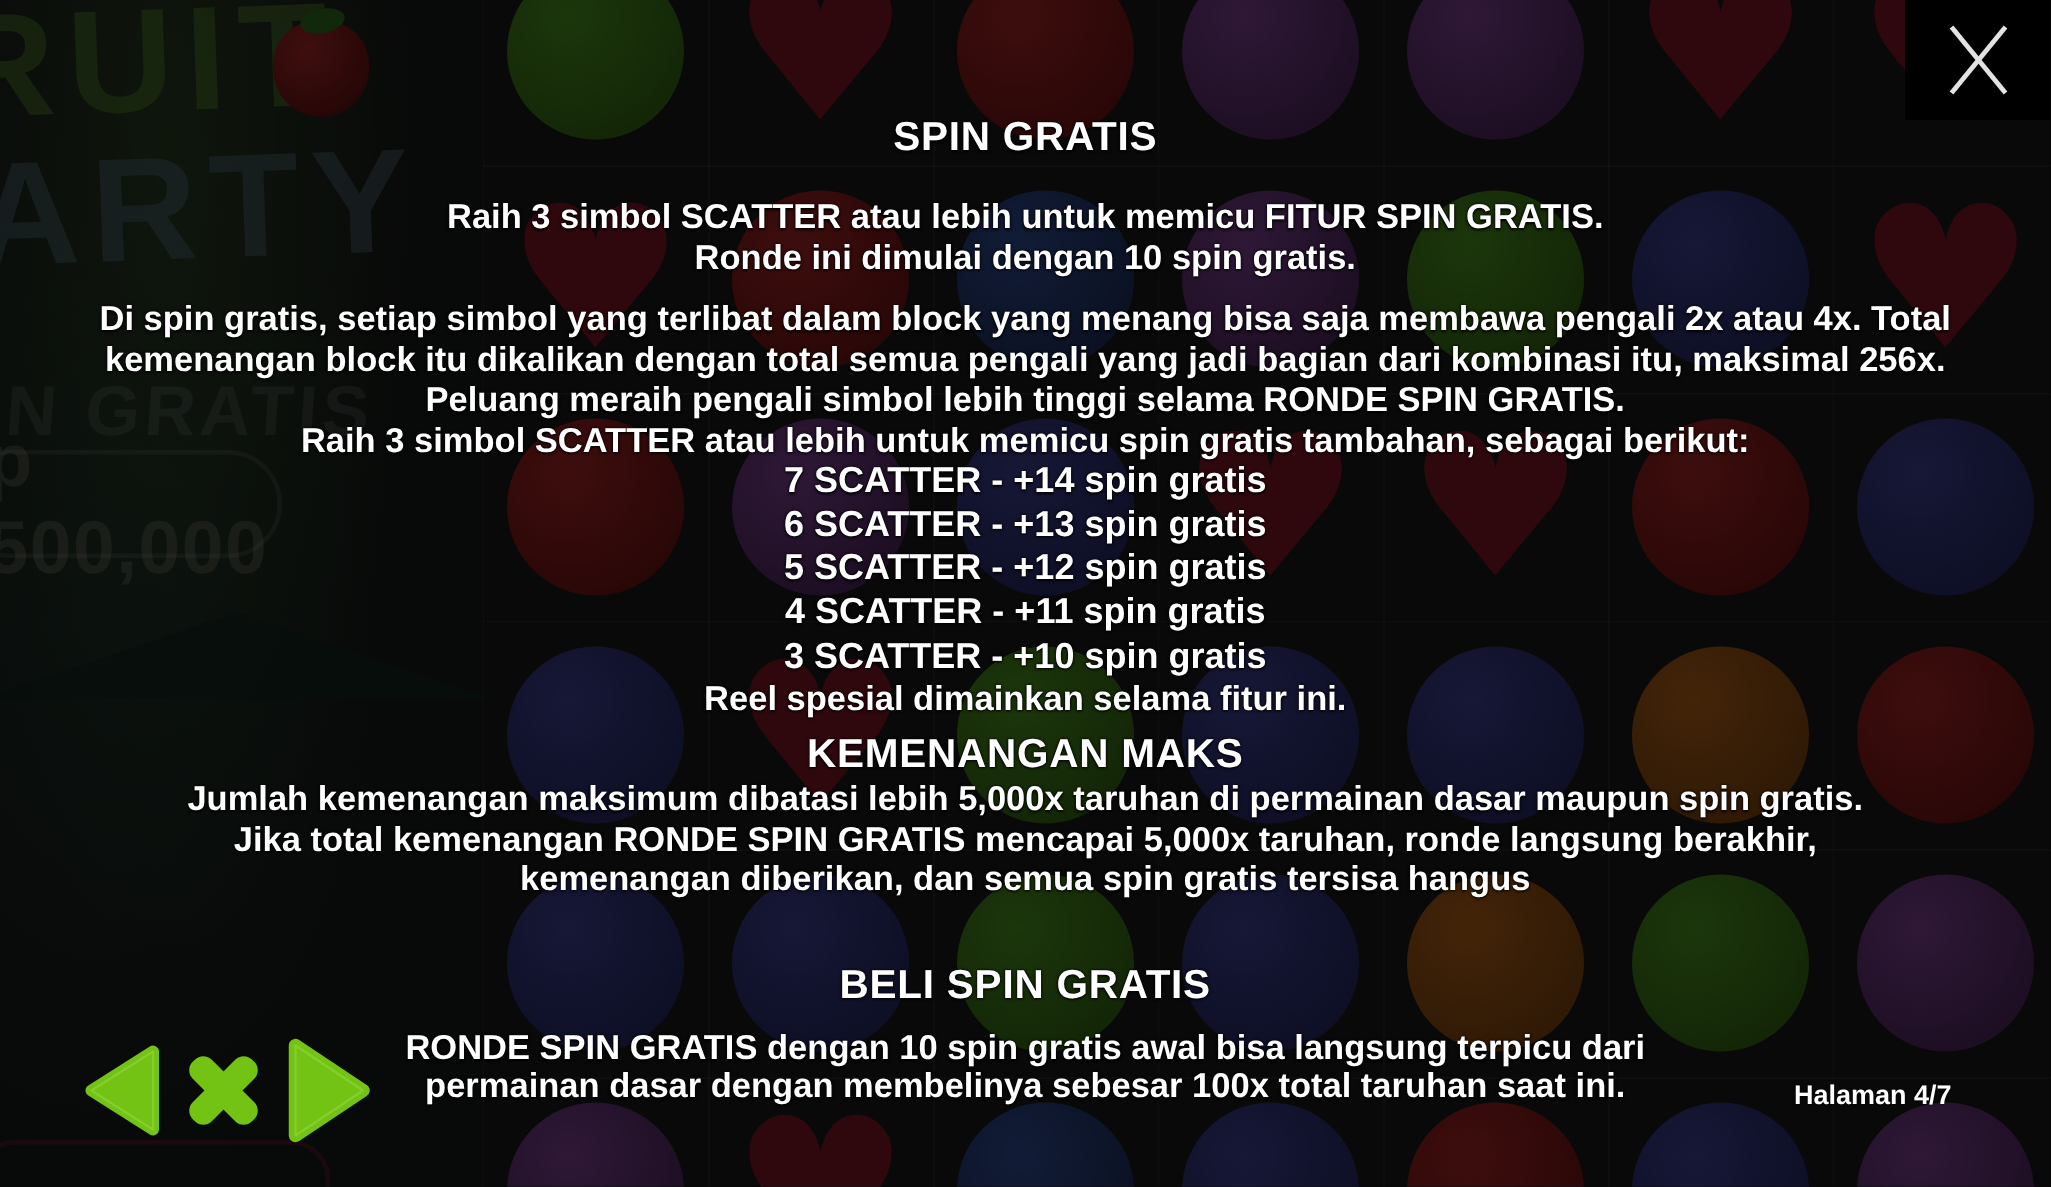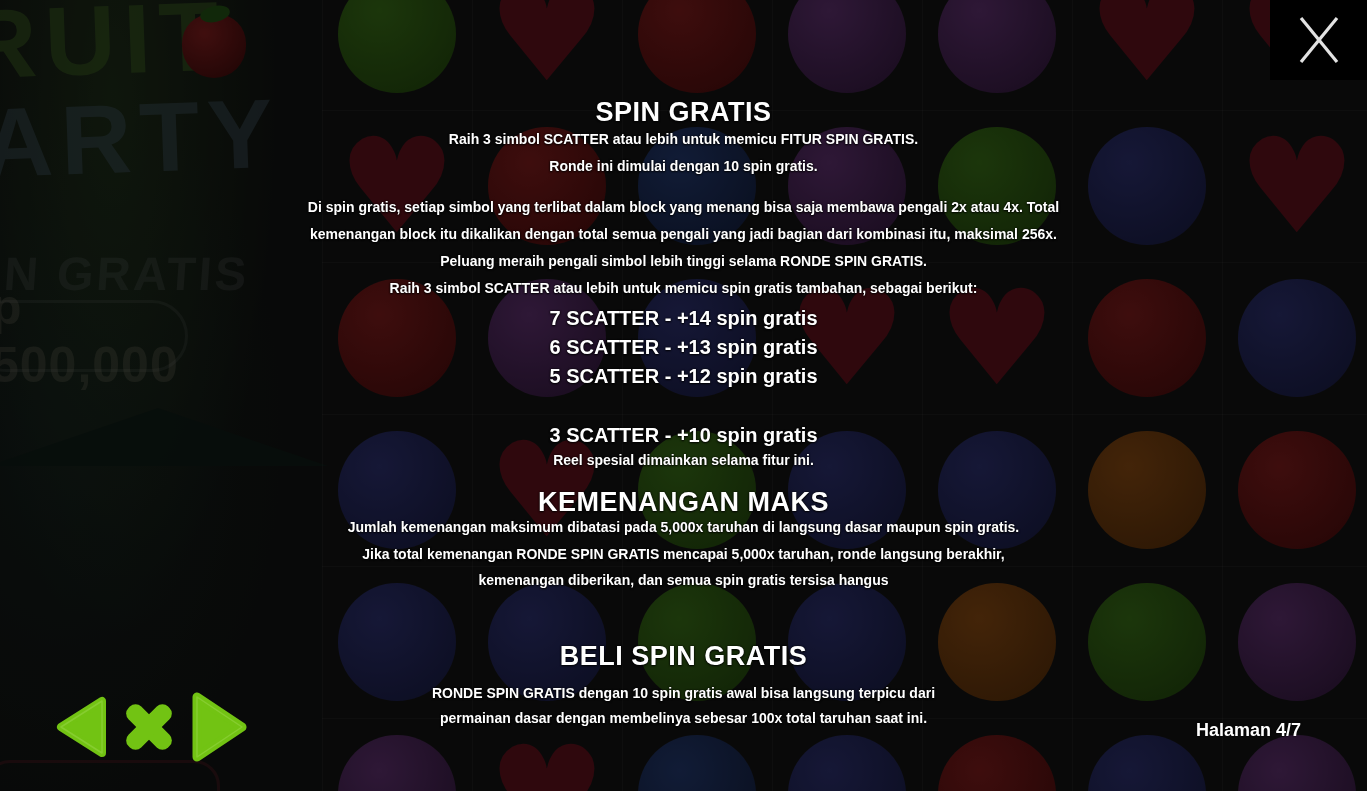--- a/index.html
+++ b/index.html
@@ -48,23 +48,23 @@
       repeating-linear-gradient(to right, rgba(255,255,255,0.06) 0 1px, transparent 1px 150px),
       repeating-linear-gradient(to bottom, rgba(255,255,255,0.055) 0 1px, transparent 1px 152px);
   }
   
   .overlay{position:absolute;inset:0;background:rgba(0,0,0,0.62);z-index:2;}
   
   .content{position:absolute;inset:0;z-index:3;color:#fff;}
   .tline{position:absolute;left:0;right:0;text-align:center;white-space:nowrap;
     font-weight:700;text-shadow:0 0 2px #000,0 1px 2px rgba(0,0,0,0.8);}
   .h1{font-size:27px;letter-spacing:0.5px;}
-  .body{font-size:14px;}
-  .scatter{font-size:20px;}
-  .title-main{top:76px;margin-top:21px;}
+  .body{font-size:23px;}
+  .scatter{font-size:24px;}
+  .title-main{top:76px;}
   .intro-1{top:131px;} .intro-2{top:158px;text-align:center;}
   .rule-1{top:199px;} .rule-2{top:226px;} .rule-3{top:253px;} .rule-4{top:280px;}
   .sc-1{top:307px;} .sc-2{top:336px;} .sc-3{top:365px;} .sc-4{top:394px;} .sc-5{top:424px;}
   .reel-note{top:452px;}
   .maxwin-title{top:487px;}
   .mw-1{top:519px;} .mw-2{top:546px;} .mw-3{top:572px;}
   .buy-title{top:641px;}
   .buy-1{top:685px;} .buy-2{top:710px;}
   .page-ind{position:absolute;right:66px;top:720px;font-weight:700;font-size:18px;
     text-shadow:0 0 2px #000;white-space:nowrap;}
@@ -234,26 +234,27 @@
     <div class="tline body intro-2">Ronde ini dimulai dengan 10 spin gratis.</div>
 
     <div class="tline body rule-1">Di spin gratis, setiap simbol yang terlibat dalam block yang menang bisa saja membawa pengali 2x atau 4x. Total</div>
     <div class="tline body rule-2">kemenangan block itu dikalikan dengan total semua pengali yang jadi bagian dari kombinasi itu, maksimal 256x.</div>
     <div class="tline body rule-3">Peluang meraih pengali simbol lebih tinggi selama RONDE SPIN GRATIS.</div>
     <div class="tline body rule-4">Raih 3 simbol SCATTER atau lebih untuk memicu spin gratis tambahan, sebagai berikut:</div>
 
     <div class="tline scatter sc-1">7 SCATTER - +14 spin gratis</div>
     <div class="tline scatter sc-2">6 SCATTER - +13 spin gratis</div>
     <div class="tline scatter sc-3">5 SCATTER - +12 spin gratis</div>
+    <div class="tline scatter sc-4">4 SCATTER - +11 spin gratis</div>
     <div class="tline scatter sc-5">3 SCATTER - +10 spin gratis</div>
 
     <div class="tline h1 maxwin-title">KEMENANGAN MAKS</div>
 
     <div class="tline body reel-note">Reel spesial dimainkan selama fitur ini.</div>
-    <div class="tline body mw-1">Jumlah kemenangan maksimum dibatasi pada 5,000x taruhan di langsung dasar maupun spin gratis.</div>
+    <div class="tline body mw-1">Jumlah kemenangan maksimum dibatasi lebih 5,000x taruhan di permainan dasar maupun spin gratis.</div>
     <div class="tline body mw-2">Jika total kemenangan RONDE SPIN GRATIS mencapai 5,000x taruhan, ronde langsung berakhir,</div>
     <div class="tline body mw-3">kemenangan diberikan, dan semua spin gratis tersisa hangus</div>
 
     <div class="tline h1 buy-title">BELI SPIN GRATIS</div>
     <div class="tline body buy-1">RONDE SPIN GRATIS dengan 10 spin gratis awal bisa langsung terpicu dari</div>
     <div class="tline body buy-2">permainan dasar dengan membelinya sebesar 100x total taruhan saat ini.</div>
 
     <div class="page-ind">Halaman 4/7</div>
 
     <div class="nav">

